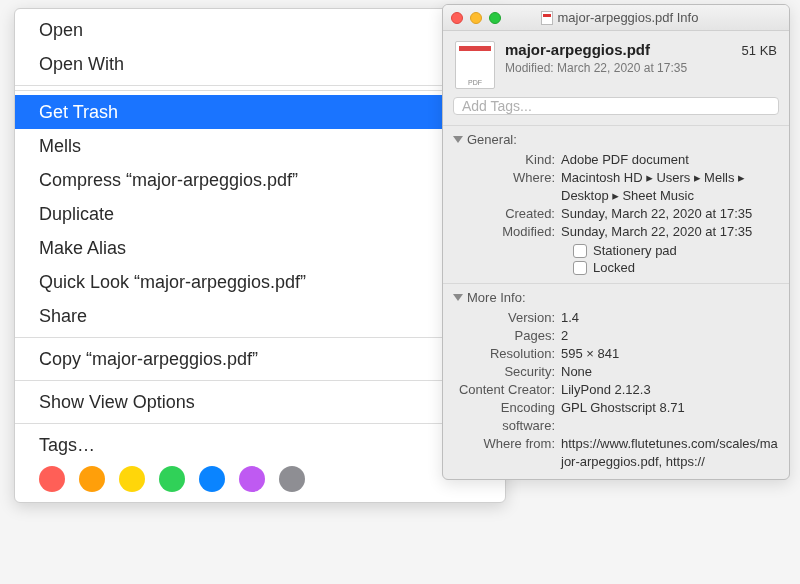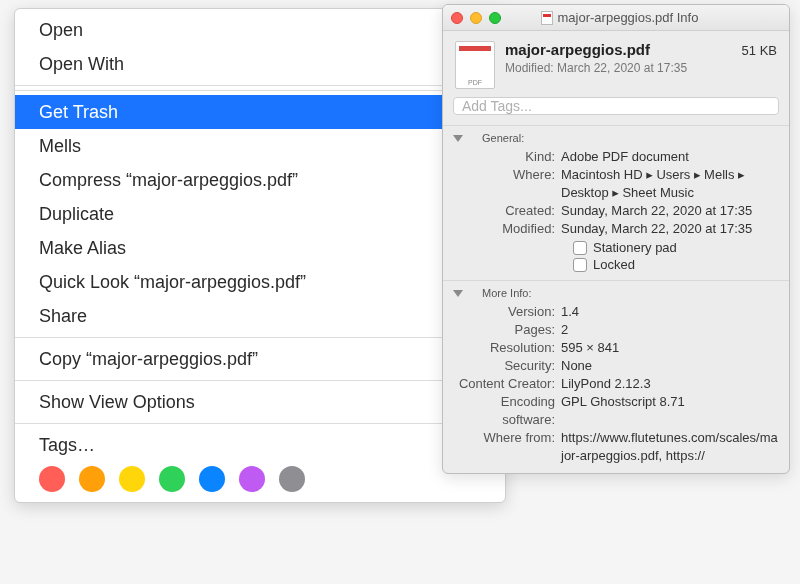--- a/index.html
+++ b/index.html
@@ -114,21 +114,21 @@
     margin:0 10px 10px 10px;
     background:#fff;border:1px solid #cfcfcf;border-radius:4px;
     padding:0 8px; font-size:14px; color:#b0b0b0;
   }
 
   .section{
     border-top:1px solid #d8d8d8;
     padding: 6px 10px 8px 10px;
   }
   .section-header{
-    font-size:11px;color:#555;display:flex;align-items:center;gap:19px;
+    font-size:13px;color:#555;display:flex;align-items:center;gap:4px;
     margin-bottom:4px;cursor:default;
   }
   .disclosure{
     width:0;height:0;border-left:5px solid transparent;border-right:5px solid transparent;border-top:7px solid #8a8a8a;
   }
 
   .kv{
     display:flex; font-size:13px; line-height:18px; color:#333;
   }
   .kv .k{

